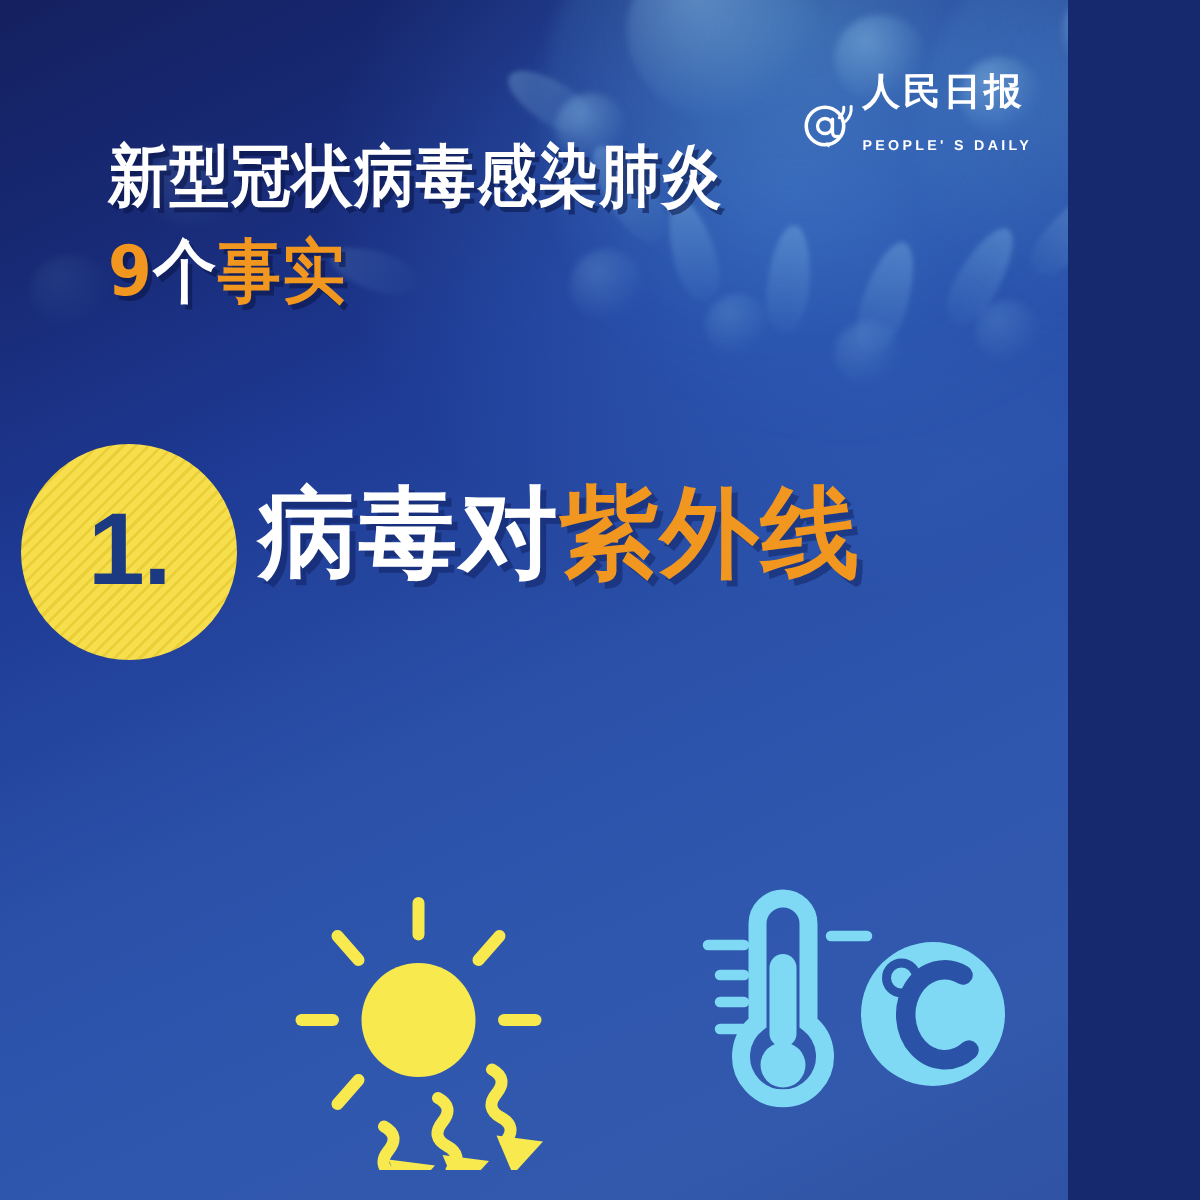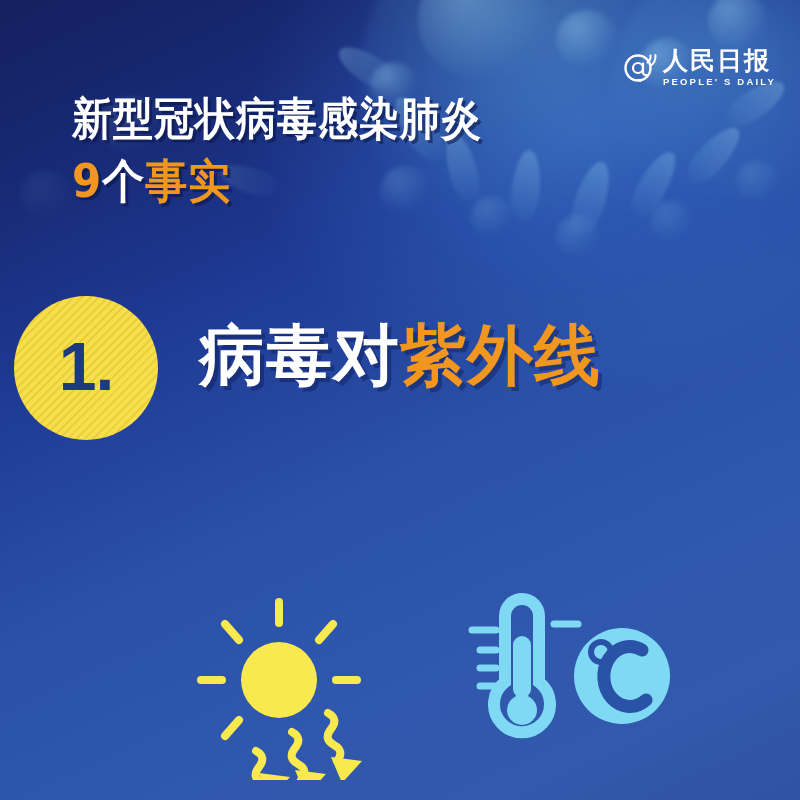--- a/index.html
+++ b/index.html
@@ -2,21 +2,21 @@
 <html><head>
 <meta charset="utf-8">
 <style>
   html,body{margin:0;padding:0;}
   body{
     width:800px;height:800px;overflow:hidden;
     font-family:"Liberation Sans","DejaVu Sans",sans-serif;
     background:#16286e;
   }
   #poster{
-    position:relative;width:800px;height:800px;overflow:hidden;
+    position:relative;width:712px;height:800px;overflow:hidden;
     background:
       radial-gradient(ellipse 70% 55% at 74% 16%, rgba(60,120,210,.55) 0%, rgba(40,80,175,0) 62%),
       linear-gradient(155deg,#14205f 0%,#182a76 17%,#1e3a94 34%,#2a50a8 55%,#2f57ae 72%,#3259ac 88%,#2f52a4 100%);
   }
 
   
   .virus-layer{position:absolute;inset:0;pointer-events:none;}
   .vspike{position:absolute;border-radius:50% 50% 45% 45%/60% 60% 40% 40%;
     background:linear-gradient(180deg,rgba(150,205,240,.30),rgba(90,150,215,.06));
     filter:blur(1.6px);}
@@ -26,21 +26,21 @@
   .vbody{position:absolute;border-radius:50%;
     background:radial-gradient(circle at 42% 35%,rgba(120,200,230,.30),rgba(45,95,185,.10) 58%,rgba(30,70,160,0) 78%);
     filter:blur(5px);}
 
   
   .logo{position:absolute;right:24px;top:48px;display:flex;align-items:flex-end;gap:6px;}
   .logo-at{width:34px;height:34px;position:relative;}
   .logo-text{display:flex;flex-direction:column;line-height:1;}
   .logo-cn{color:#ffffff;font-size:25px;font-weight:700;letter-spacing:2px;
            font-family:"DejaVu Sans","Liberation Sans",sans-serif;}
-  .logo-en{color:#ffffff;font-size:9.5px;font-weight:700;letter-spacing:2.2px;margin-top:4px;}
+  .logo-en{color:#ffffff;font-size:9.5px;font-weight:700;letter-spacing:2.2px;margin-top:20px;}
 
   
   .title-block{position:absolute;left:72px;top:96px;}
   .title-main{
     font-size:40px;font-weight:700;color:#ffffff;letter-spacing:1px;line-height:1;
     font-family:"DejaVu Sans","Liberation Sans",sans-serif;
     text-shadow:3px 3px 0 rgba(10,20,70,.55);
     transform:scaleY(1.12);transform-origin:left top;
   }
   .title-sub{
@@ -60,21 +60,21 @@
       #f6de4c;
     display:flex;align-items:center;justify-content:center;
   }
   .badge-num{
     font-size:68px;font-weight:700;color:#1b3a82;line-height:1;
     font-family:"Liberation Sans",sans-serif;letter-spacing:-1px;
     transform:translateY(-2px);
   }
 
   
-  .headline{position:absolute;left:199px;top:322px;text-align:right;}
+  .headline{position:absolute;left:172px;top:322px;text-align:right;}
   .hl-line{
     font-size:66px;font-weight:700;line-height:1.02;letter-spacing:1px;
     font-family:"DejaVu Sans","Liberation Sans",sans-serif;
     text-shadow:4px 4px 0 rgba(12,25,80,.42);
     white-space:nowrap;
   }
   .hl-line + .hl-line{margin-top:10px;}
 
   
   .icons{position:absolute;left:0;top:560px;width:800px;height:220px;}

